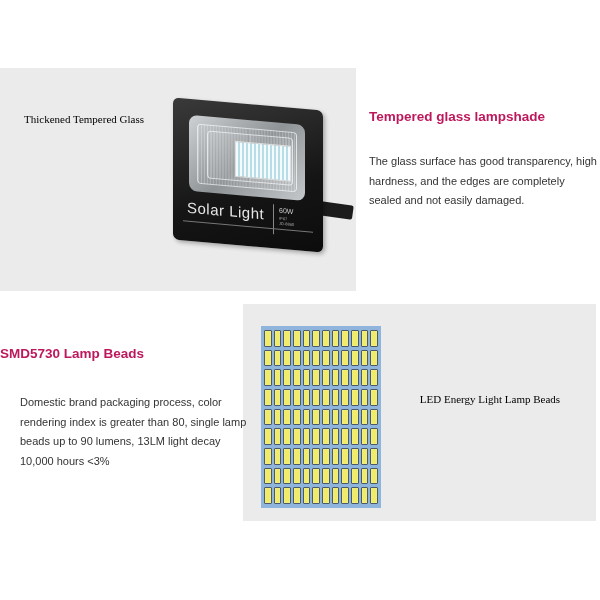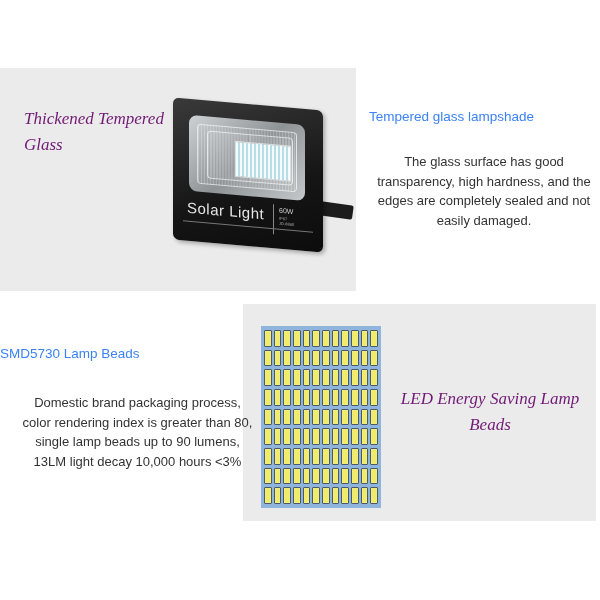--- a/index.html
+++ b/index.html
@@ -5,31 +5,31 @@
     html, body { margin: 0; padding: 0; }
     body {
       width: 600px; height: 600px; background: #ffffff; position: relative; overflow: hidden;
       font-family: "Liberation Sans", sans-serif;
     }
     .panel { position: absolute; background: #ecebeb; }
     #top-panel { left: 0; top: 68px; width: 356px; height: 223px; }
     #bottom-panel { left: 243px; top: 304px; width: 353px; height: 217px; }
 
     .serif-caption {
-      position: absolute; font-family: "Liberation Serif", serif; color: #701a75;
-      font-size: 17px; line-height: 26px; font-style: italic;
+      position: absolute; font-family: "Liberation Serif", serif; color: #000000;
+      font-size: 11px; line-height: 26px;
     }
     #top-caption { left: 24px; top: 106px; width: 160px; }
     #bottom-caption { left: 400px; top: 386px; width: 180px; text-align: center; }
 
     .feature-title {
-      position: absolute; font-weight: normal; font-size: 13.5px; color: #3b82f6;
+      position: absolute; font-weight: bold; font-size: 13.5px; color: #be185d;
     }
     .feature-desc {
-      position: absolute; font-size: 13px; color: #333; line-height: 19.5px; text-align: center;
+      position: absolute; font-size: 11px; color: #333; line-height: 19.5px;
     }
     #tempered-title { left: 369px; top: 109px; }
     #tempered-desc { left: 369px; top: 152px; width: 230px; }
     #smd-title { left: 0; top: 346px; }
     #smd-desc { left: 20px; top: 393px; width: 235px; }
 
     
     #lamp { position: absolute; left: 165px; top: 100px; width: 190px; height: 160px; }
     #lamp-bracket {
       position: absolute; left: 148px; top: 103px; width: 40px; height: 14px;
@@ -209,13 +209,13 @@
     <div class="bead"></div>
     <div class="bead"></div>
     <div class="bead"></div>
     <div class="bead"></div>
     <div class="bead"></div>
     <div class="bead"></div>
     <div class="bead"></div>
     <div class="bead"></div>
   </div>
 
-<div id="bottom-caption" class="serif-caption">LED Energy Saving Lamp Beads</div>
+<div id="bottom-caption" class="serif-caption">LED Energy Light Lamp Beads</div>
 
 </body></html>

